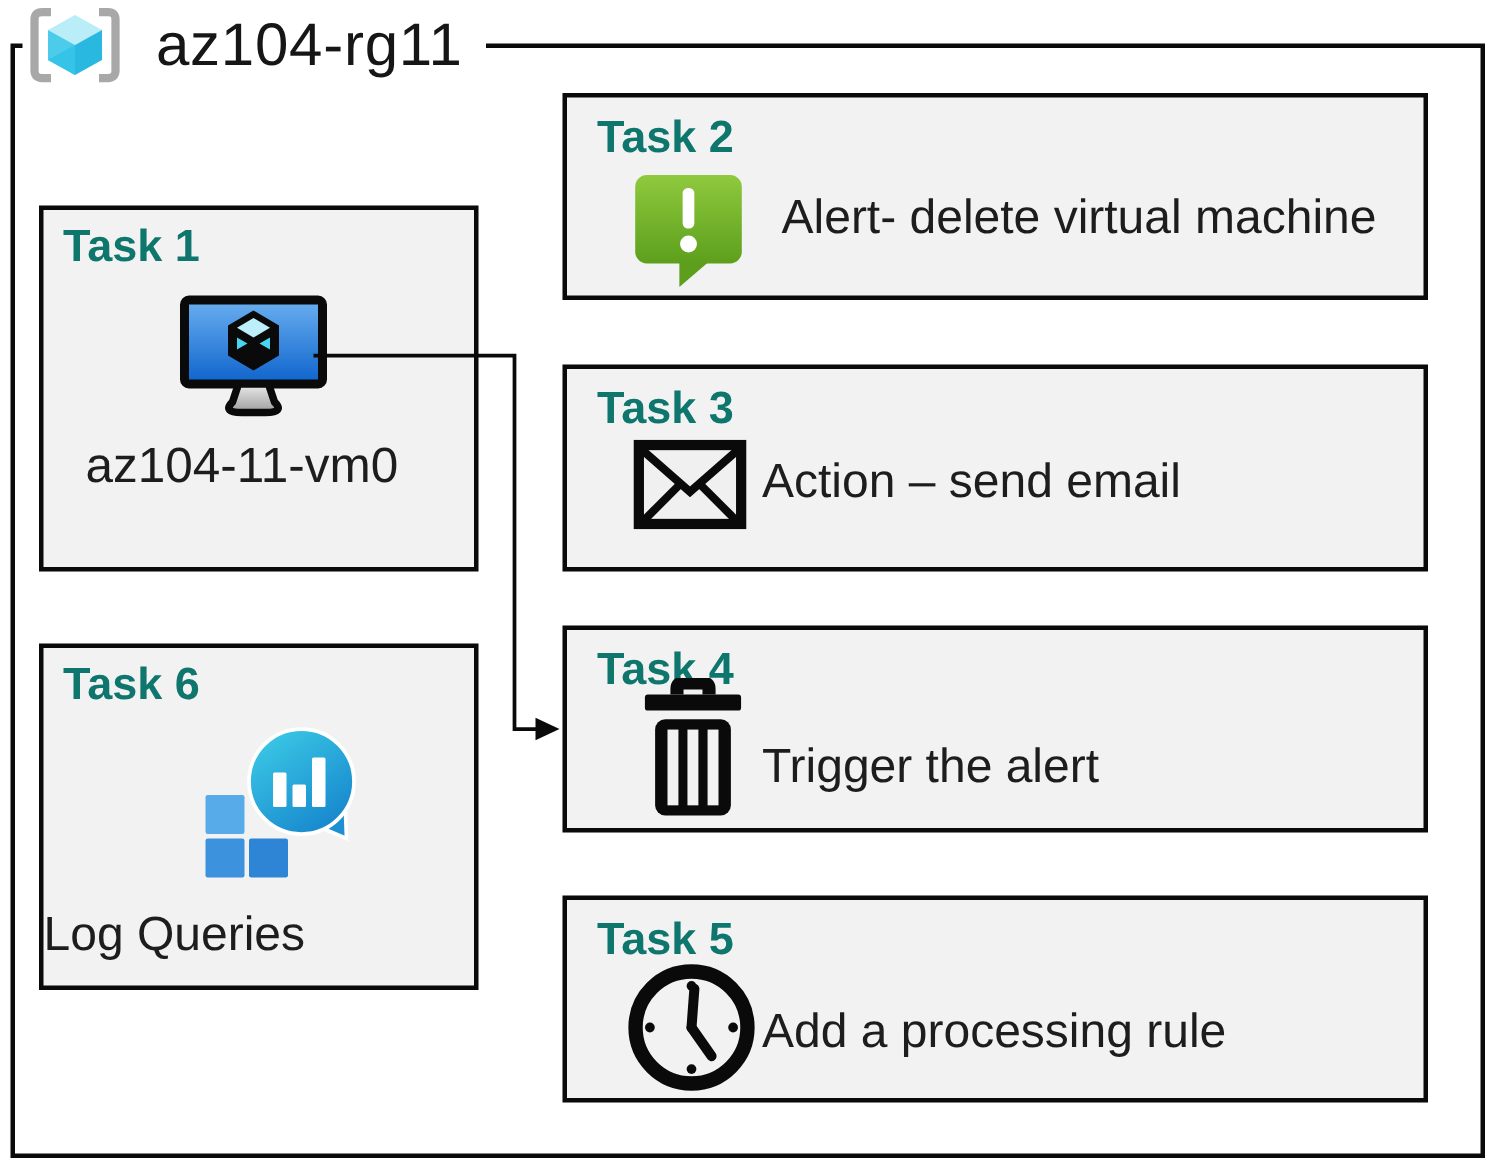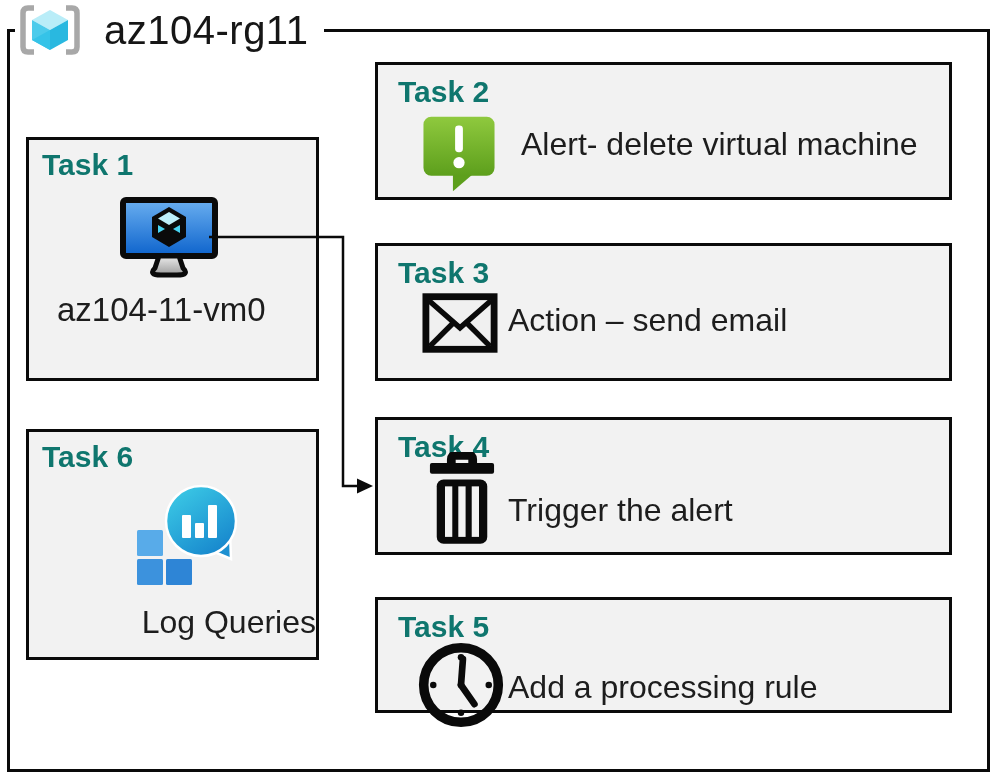--- a/index.html
+++ b/index.html
@@ -24,21 +24,21 @@
   
   .box{
     position:absolute;background:#f2f2f2;border:3px solid #0a0a0a;
     box-sizing:border-box;z-index:2;
   }
   #t1{left:26px;top:137px;width:293px;height:244px;}
   #t6{left:26px;top:429px;width:293px;height:231px;}
   #t2{left:375px;top:62px;width:577px;height:138px;}
   #t3{left:375px;top:243px;width:577px;height:138px;}
   #t4{left:375px;top:417px;width:577px;height:138px;}
-  #t5{left:375px;top:597px;width:577px;height:116px;}
+  #t5{left:375px;top:597px;width:577px;height:138px;}
 
   .box h2{
     margin:0;position:absolute;font-size:30px;font-weight:700;color:#0f766e;
     white-space:nowrap;line-height:1.1;
   }
   .hl h2{left:13px;top:8px;}
   .hr h2{left:20px;top:10px;}
 
   .icon{position:absolute;}
   #t1 .icon{left:90px;top:56px;width:100px;height:86px;}
@@ -46,21 +46,21 @@
   #t2 .icon{left:38px;top:50px;width:86px;height:78px;}
   #t3 .icon{left:44px;top:46px;width:76px;height:62px;}
   #t4 .icon{left:50px;top:32px;width:68px;height:94px;}
   #t5 .icon{left:39px;top:40px;width:88px;height:90px;}
 
   .label{
     position:absolute;font-size:32px;color:#1d1d1d;white-space:nowrap;line-height:1.15;
   }
   #t1 .label{left:28px;top:288px - 0;}
   #t1 .label{left:28px;top:151px;font-size:33px;}
-  #t6 .label{left:0;right:0;text-align:right;top:172px;}
+  #t6 .label{left:0;right:0;text-align:left;top:172px;}
   #t2 .label{left:143px;top:61px;}
   #t3 .label{left:130px;top:56px;}
   #t4 .label{left:130px;top:72px;}
   #t5 .label{left:130px;top:69px;}
 
   
   .connector{
     position:absolute;left:0;top:0;width:992px;height:774px;z-index:3;
     pointer-events:none;
   }

